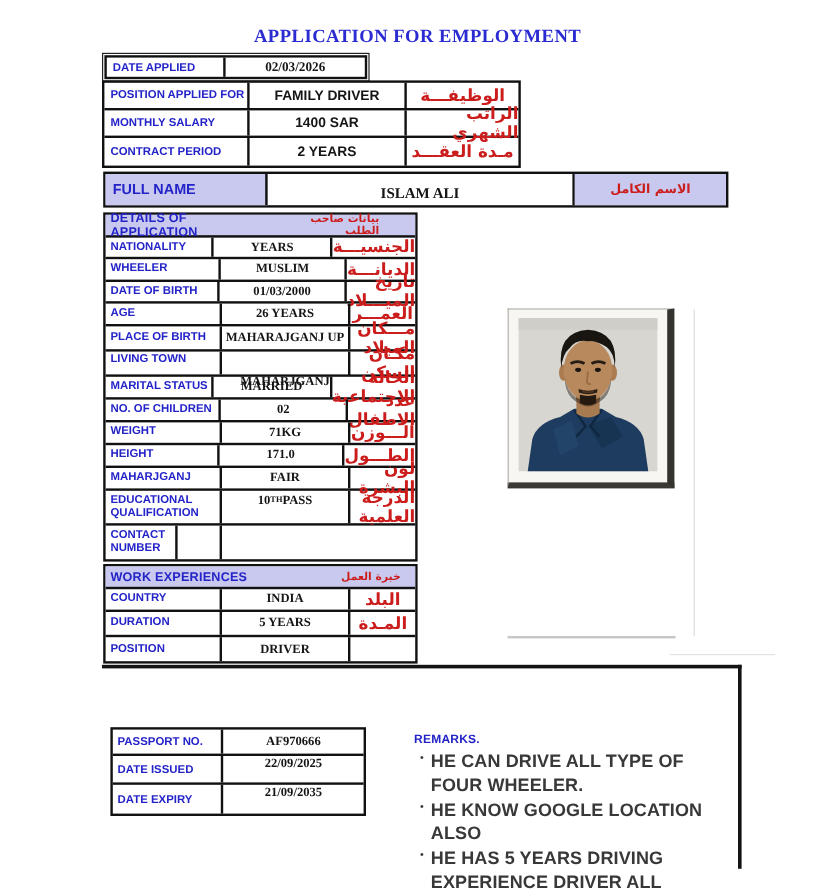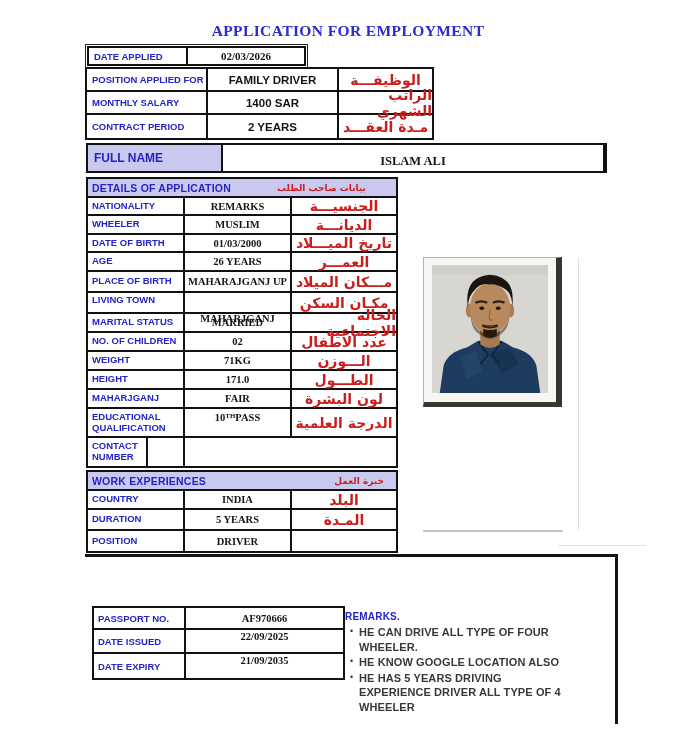--- a/index.html
+++ b/index.html
@@ -36,21 +36,21 @@
               border:2px solid #111; display:flex; }
   .fn-label { width:135px; background:#c9c9ef; border-right:2px solid #111; color:#2323c8;
               font-weight:bold; font-size:12px; display:flex; align-items:center; padding-left:6px; }
   .fn-value { flex:1; border-right:2px solid #111; display:flex; align-items:flex-end;
               justify-content:center; padding-bottom:2px;
               font-family:"Liberation Serif","DejaVu Serif",serif; font-weight:bold; font-size:12.5px; color:#151515; }
   .fn-arab  { width:126px; background:#c9c9ef; display:flex; align-items:center; justify-content:center;
               color:#cc1d1d; font-weight:bold; font-size:10.5px; font-family:"DejaVu Sans", sans-serif; }
 
   
-  .sec { position:absolute; left:86px; width:312px; border:2px solid #111; background:#fff; }
+  .sec { position:absolute; left:86px; width:262px; border:2px solid #111; background:#fff; }
   .sec-header { height:19px; background:#c9c9ef; border-bottom:2px solid #111;
                 display:flex; align-items:center; justify-content:space-between; padding:0 8px 0 4px; }
   .sec-header .en { color:#2323c8; font-weight:bold; font-size:10.5px; letter-spacing:.2px; }
   .sec-header .ar { color:#cc1d1d; font-weight:bold; font-size:9px;
                     font-family:"DejaVu Sans", sans-serif; padding-right:22px; }
   .sec-header.work .ar { padding-right:4px; }
   .drow { display:flex; border-bottom:2px solid #111; }
   .drow:last-child { border-bottom:none; }
   .dlabel { width:97px; border-right:2px solid #111; color:#2323c8; font-weight:bold;
             font-size:9.5px; line-height:1.15; display:flex; align-items:center; padding:1px 2px 1px 4px; }
@@ -69,37 +69,37 @@
                  padding:7px 8px 9px 8px; }
   .photo-frame svg { width:100%; height:100%; display:block; }
 
   .artifact { position:absolute; }
 
   
   .bb-top   { position:absolute; left:85px;  top:554px; width:533px; height:3px; background:#141414; }
   .bb-right { position:absolute; left:615px; top:554px; width:3px; height:170px; background:#141414; }
 
   
-  .passport { position:absolute; left:92px; top:606px; width:253px; border:2px solid #111; }
+  .passport { position:absolute; left:92px; top:606px; width:213px; border:2px solid #111; }
   .prow { display:flex; border-bottom:2px solid #111; }
   .prow:last-child { border-bottom:none; }
   .plabel { width:92px; border-right:2px solid #111; color:#2323c8; font-weight:bold;
             font-size:9.5px; display:flex; align-items:center; padding-left:4px; }
   .pvalue { flex:1; display:flex; align-items:center; justify-content:center;
             font-family:"Liberation Serif","DejaVu Serif",serif; font-weight:bold; font-size:10.5px; color:#151515; }
   .prow.clip { overflow:hidden; }
   .prow.clip .plabel span { position:relative; top:15px; }
   .prow.clip .pvalue { align-items:flex-start; padding-top:1px; }
 
   
   .remarks { position:absolute; left:345px; top:611px; width:268px; }
   .remarks-title { color:#2323c8; font-weight:bold; font-size:10px; margin-bottom:3px; letter-spacing:.2px; }
   .ritem { display:flex; align-items:flex-start; margin-bottom:1px; }
   .ritem .bullet { width:9px; margin-left:5px; font-size:9px; color:#383838; line-height:1.35; }
-  .ritem .rtext { max-width:228px; font-weight:bold; font-size:11px; color:#383838;
+  .ritem .rtext { max-width:228px; font-weight:bold; font-size:15px; color:#383838;
                   line-height:1.32; letter-spacing:.1px; }
 </style>
 </head>
 <body>
 
 <div class="page">
 
   <div class="title">APPLICATION FOR EMPLOYMENT</div>
 
   <div class="date-table">
@@ -123,30 +123,31 @@
     <div class="tt-row">
       <div class="tt-label">CONTRACT PERIOD</div>
       <div class="tt-value">2 YEARS</div>
       <div class="tt-arab" dir="rtl">مـدة العقـــد</div>
     </div>
   </div>
 
   <div class="fullname">
     <div class="fn-label">FULL NAME</div>
     <div class="fn-value">ISLAM ALI</div>
+    <div class="fn-arab" dir="rtl">الاسم الكامل</div>
   </div>
 
   <div class="sec" style="top:177px">
     <div class="sec-header">
       <span class="en">DETAILS OF APPLICATION</span>
       <span class="ar" dir="rtl">بيانات صاحب الطلب</span>
     </div>
     <div class="drow" style="height:18px">
       <div class="dlabel">NATIONALITY</div>
-      <div class="dvalue">REMARKS</div>
+      <div class="dvalue">YEARS</div>
       <div class="darab" dir="rtl">الجنسيـــة</div>
     </div>
     <div class="drow" style="height:19px">
       <div class="dlabel">WHEELER</div>
       <div class="dvalue">MUSLIM</div>
       <div class="darab" dir="rtl">الديانـــة</div>
     </div>
     <div class="drow" style="height:18px">
       <div class="dlabel">DATE OF BIRTH</div>
       <div class="dvalue">01/03/2000</div>

